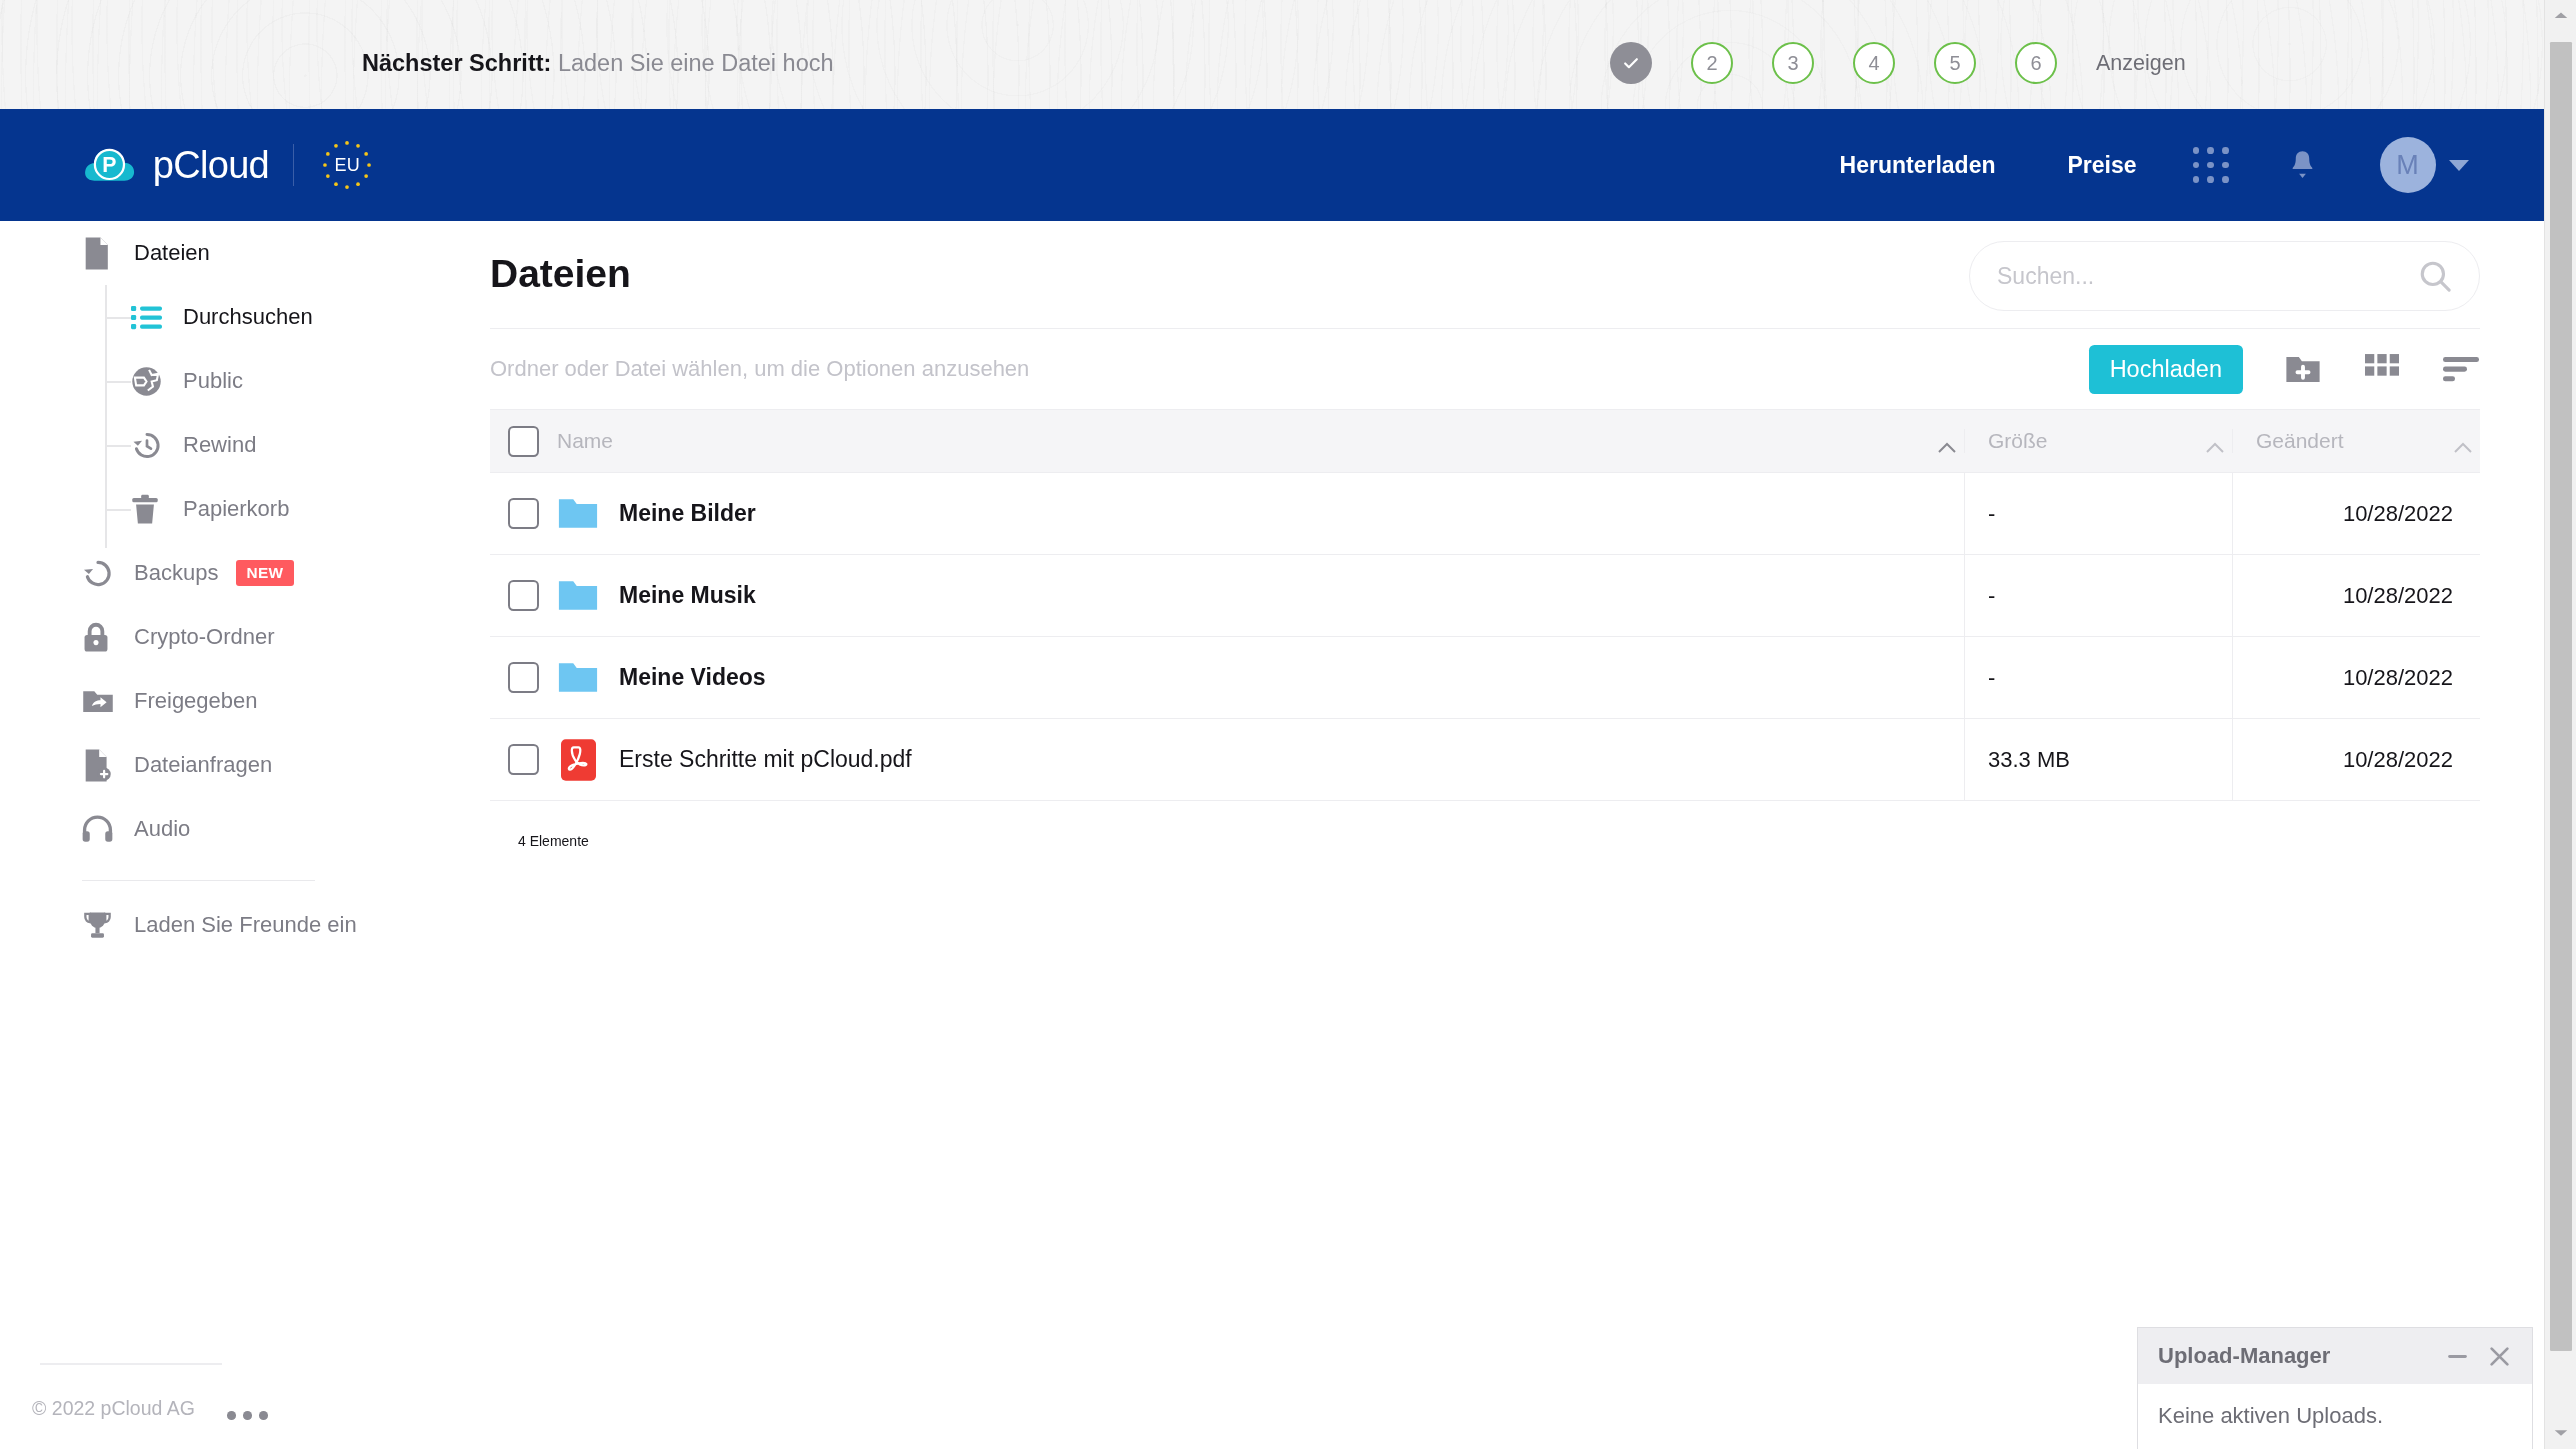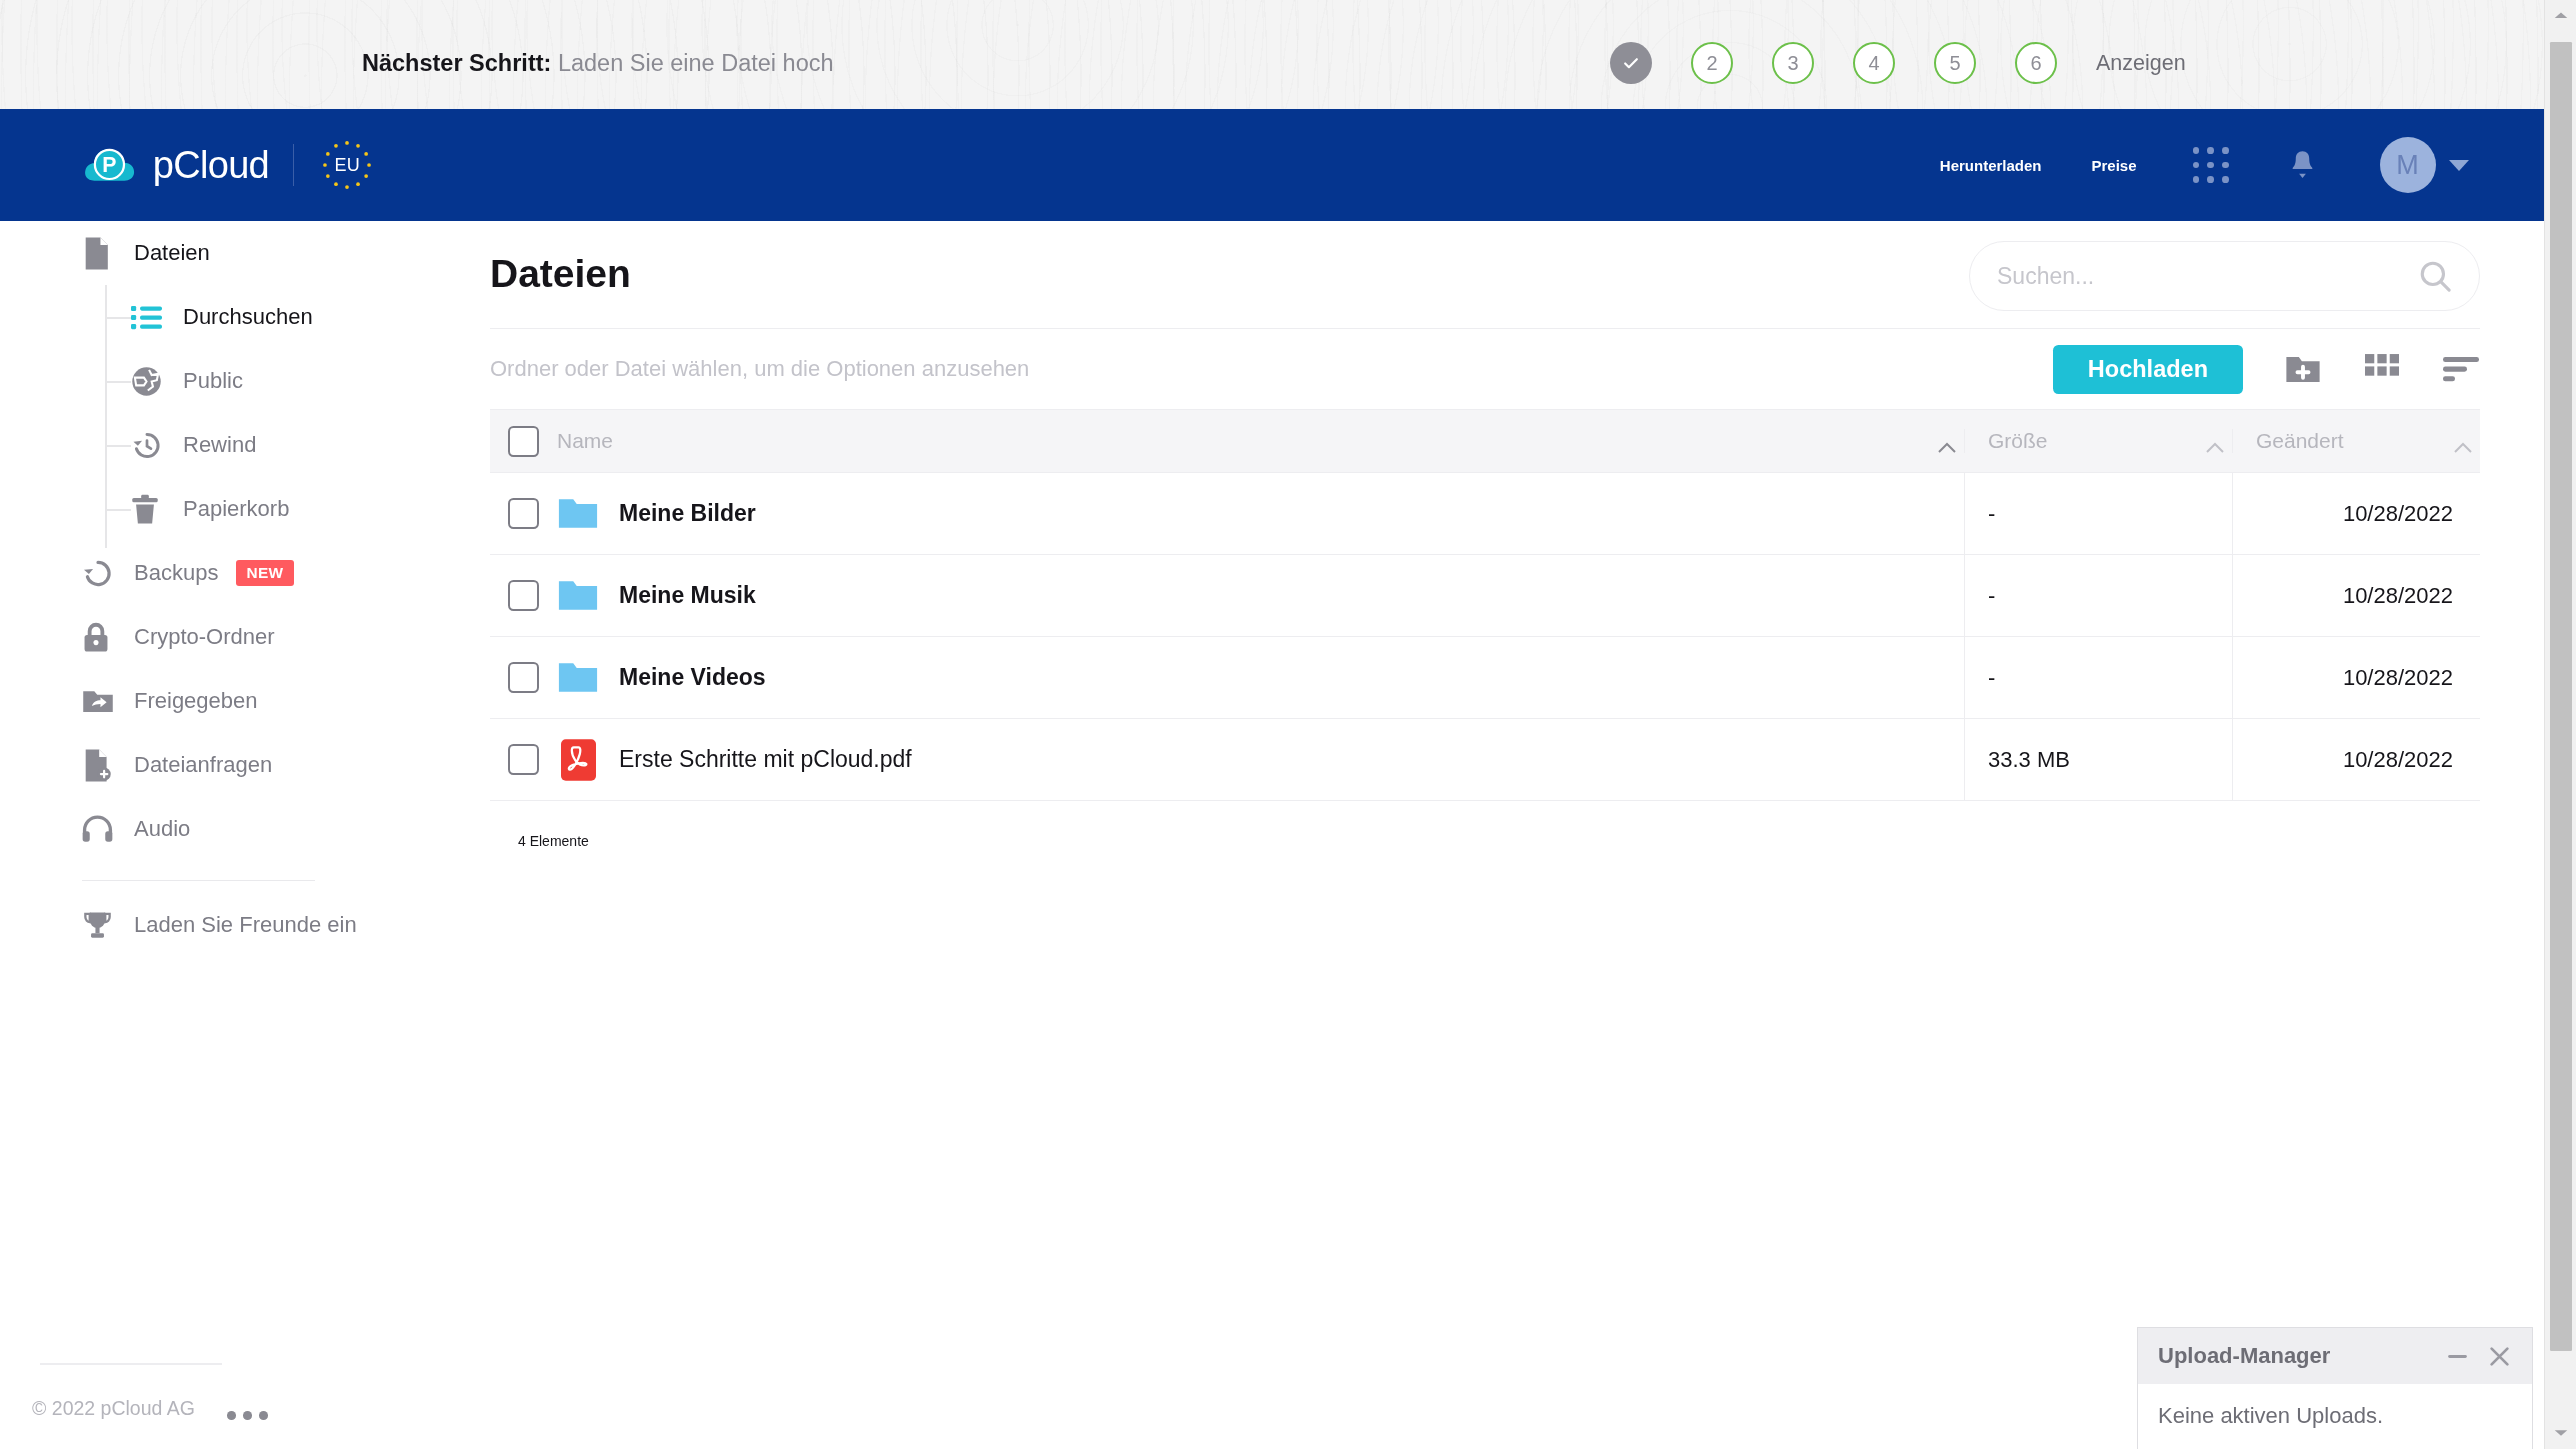--- a/index.html
+++ b/index.html
@@ -53,21 +53,21 @@
     display: flex; align-items: center;
   }
   .logo-wrap { position: absolute; left: 82px; display: flex; align-items: center; }
   .logo-mark { width: 56px; height: 56px; position: relative; }
   .logo-text { font-size: 38px; color: #ffffff; margin-left: 14.8px; letter-spacing: -0.7px; }
   .logo-sep { width: 1.3px; height: 42px; background: #3a5ea8; margin: 0 24px; }
   .eu-badge { position: relative; width: 58px; height: 58px; display: flex; align-items: center; justify-content: center; }
   .eu-badge .eu-label { font-size: 18px; color: #ffffff; letter-spacing: 0.3px; z-index: 2; }
 
   .topnav { position: absolute; right: 75px; display: flex; align-items: center; }
-  .topnav a { color: #ffffff; font-size: 15px; font-weight: bold; text-decoration: none; margin-left: 50px; white-space: nowrap; text-align: center; }
+  .topnav a { color: #ffffff; font-size: 23px; font-weight: bold; text-decoration: none; margin-left: 72px; white-space: nowrap; text-align: center; }
   .apps-icon { margin-left: 56px; display: grid; grid-template-columns: repeat(3, 6.7px); grid-gap: 8px; }
   .apps-icon i { width: 6.7px; height: 6.7px; border-radius: 50%; background: #7b93c6; display: block; }
   .bell-icon { margin-left: 58px; width: 31px; height: 35px; position: relative; }
   .avatar-wrap { margin-left: 62px; display: flex; align-items: center; }
   .avatar {
     width: 56px; height: 56px; border-radius: 50%; background: #9cb3dd;
     display: flex; align-items: center; justify-content: center;
     color: #6981b8; font-size: 27px;
   }
   .avatar-caret { margin-left: 13.4px; width: 0; height: 0;
@@ -119,22 +119,22 @@
   .search-box .mag { width: 34px; height: 34px; }
 
   .toolbar {
     position: relative; margin: 0 64px 0 20px; height: 81px;
     border-top: 1.3px solid #ededf0; display: flex; align-items: center;
   }
   .toolbar-hint { font-size: 22px; color: #c3c3ca; white-space: nowrap; }
   .toolbar-right { position: absolute; right: 0; display: flex; align-items: center; }
   .btn-upload {
     background: #1ec0d6; color: #ffffff; font-size: 23.5px;
-    padding: 0 35px; height: 49px; border: none; border-radius: 5.4px;
-    display: flex; align-items: center; cursor: pointer; white-space: nowrap; font-weight: bold;
+    padding: 0 21px; height: 49px; border: none; border-radius: 5.4px;
+    display: flex; align-items: center; cursor: pointer; white-space: nowrap;
   }
   .tool-ico { margin-left: 40px; width: 39px; height: 39px; display: flex; align-items: center; justify-content: center; cursor: pointer; }
 
   .table { margin: 0 64px 0 20px; }
   .thead {
     display: flex; align-items: center; height: 64px;
     background: #f5f5f7; border-top: 1.3px solid #ededf0; border-bottom: 1.3px solid #ededf0;
     color: #b6b6bd; font-size: 21px;
   }
   .col-check { width: 67px; display: flex; align-items: center; justify-content: center; }

